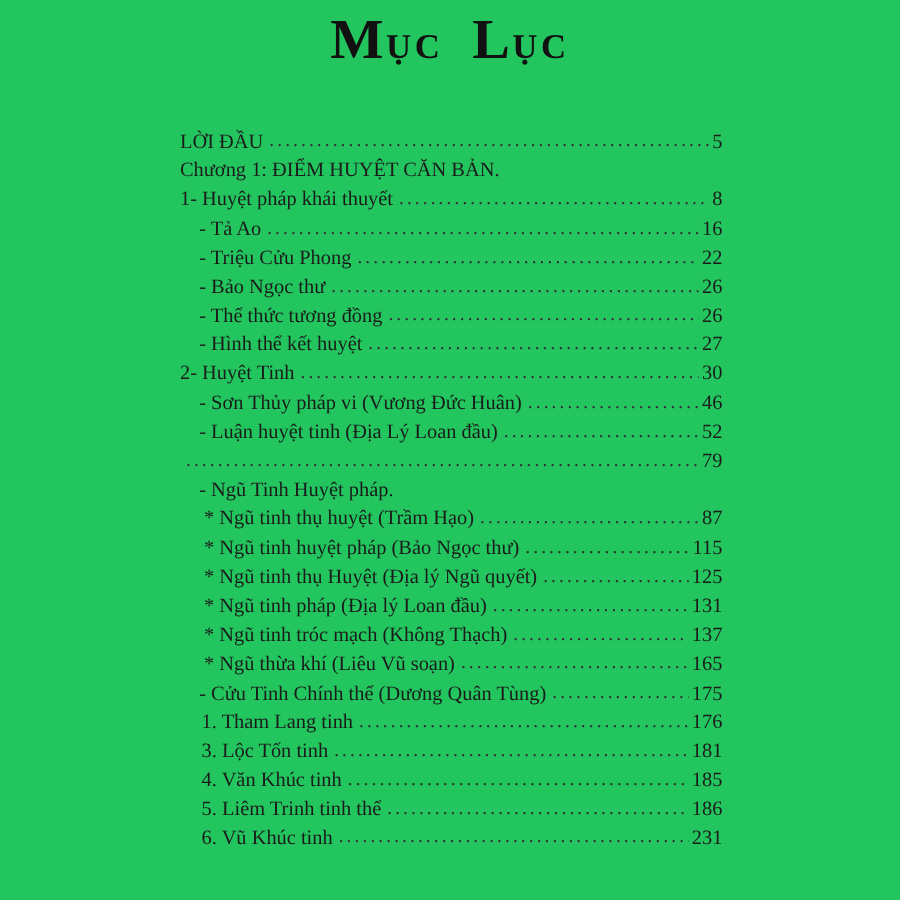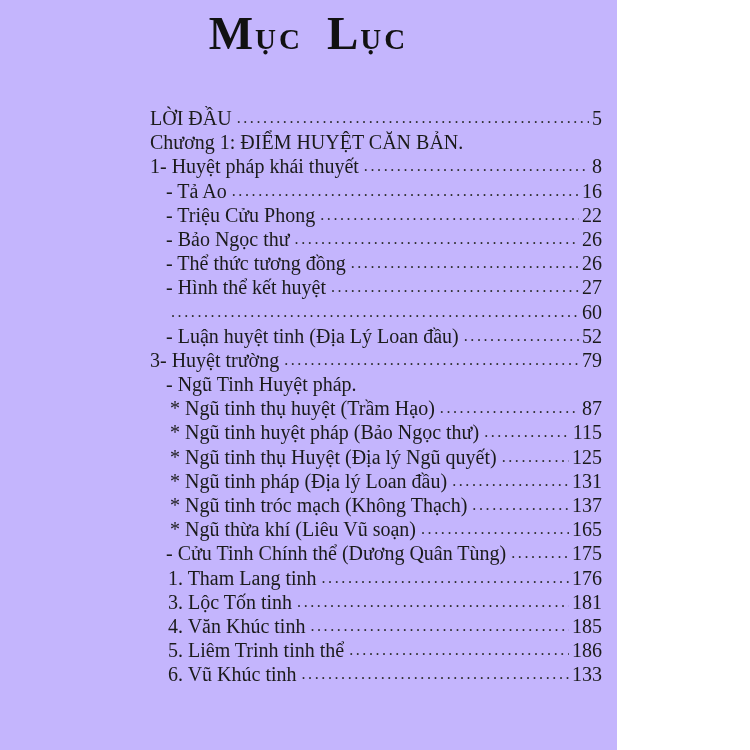--- a/index.html
+++ b/index.html
@@ -5,22 +5,22 @@
   html, body {
     margin: 0; padding: 0;
     width: 750px; height: 750px;
     background: #ffffff;
     font-family: "Liberation Serif", serif;
     color: #1b1b1b;
     overflow: hidden;
   }
   .page {
     position: relative;
-    width: 617px; height: 750px;
-    background: #c4b5fd;
+    width: 750px; height: 750px;
+    background: #22c55e;
   }
   .title {
     position: absolute;
     top: 6px; left: 0;
     width: 100%;
     margin: 0;
     text-align: center;
     font-weight: 700;
     color: #111111;
     letter-spacing: 2px;
@@ -29,24 +29,24 @@
   .title .cap  { font-size: 47px; }
   .title .rest { font-size: 29px; letter-spacing: 3px; }
   .toc {
     position: absolute;
     left: 150px;
     top: 106px;
     width: 452px;
   }
   .row {
     display: flex;
-    align-items: center;
+    align-items: flex-end;
     height: 24.2px;
     line-height: 24.2px;
-    font-size: 20px;
+    font-size: 17px;
     white-space: nowrap;
   }
   .row .lab-b { font-weight: 400; }
   .lvl1 { padding-left: 16px; }
   .lvl2 { padding-left: 20px; }
   .lvl3 { padding-left: 18px; }
   .leader {
     flex: 1 1 auto;
     overflow: hidden;
     padding-left: 5px;
@@ -114,34 +114,39 @@
     <span class="leader"></span>
     <span class="pg">26</span>
   </div>
 
   <div class="row lvl1">
     <span class="lab"><span class="lab-b"></span><span class="lab-t">- Hình thể kết huyệt</span></span>
     <span class="leader"></span>
     <span class="pg">27</span>
   </div>
 
-
-  <div class="row lvl1">
-    <span class="leader"></span>
-    <span class="pg">60</span>
+  <div class="row lvl0">
+    <span class="lab"><span class="lab-b">2- Huyệt Tinh</span><span class="lab-t"></span></span>
+    <span class="leader"></span>
+    <span class="pg">30</span>
+  </div>
+
+  <div class="row lvl1">
+    <span class="lab"><span class="lab-b"></span><span class="lab-t">- Sơn Thủy pháp vi (Vương Đức Huân)</span></span>
+    <span class="leader"></span>
+    <span class="pg">46</span>
   </div>
 
   <div class="row lvl1">
     <span class="lab"><span class="lab-b"></span><span class="lab-t">- Luận huyệt tinh (Địa Lý Loan đầu)</span></span>
     <span class="leader"></span>
     <span class="pg">52</span>
   </div>
 
   <div class="row lvl0">
-    <span class="lab"><span class="lab-b">3- Huyệt trường</span><span class="lab-t"></span></span>
     <span class="leader"></span>
     <span class="pg">79</span>
   </div>
 
   <div class="row lvl1">
     <span class="lab"><span class="lab-b">- Ngũ Tinh Huyệt pháp.</span><span class="lab-t"></span></span>
 
   </div>
 
   <div class="row lvl2">
@@ -207,16 +212,16 @@
 
   <div class="row lvl3">
     <span class="lab"><span class="lab-b"></span><span class="lab-t">5. Liêm Trinh tinh thể</span></span>
     <span class="leader"></span>
     <span class="pg">186</span>
   </div>
 
   <div class="row lvl3">
     <span class="lab"><span class="lab-b"></span><span class="lab-t">6. Vũ Khúc tinh</span></span>
     <span class="leader"></span>
-    <span class="pg">133</span>
+    <span class="pg">231</span>
   </div>
 </div>
 </div>
 
 </body></html>

